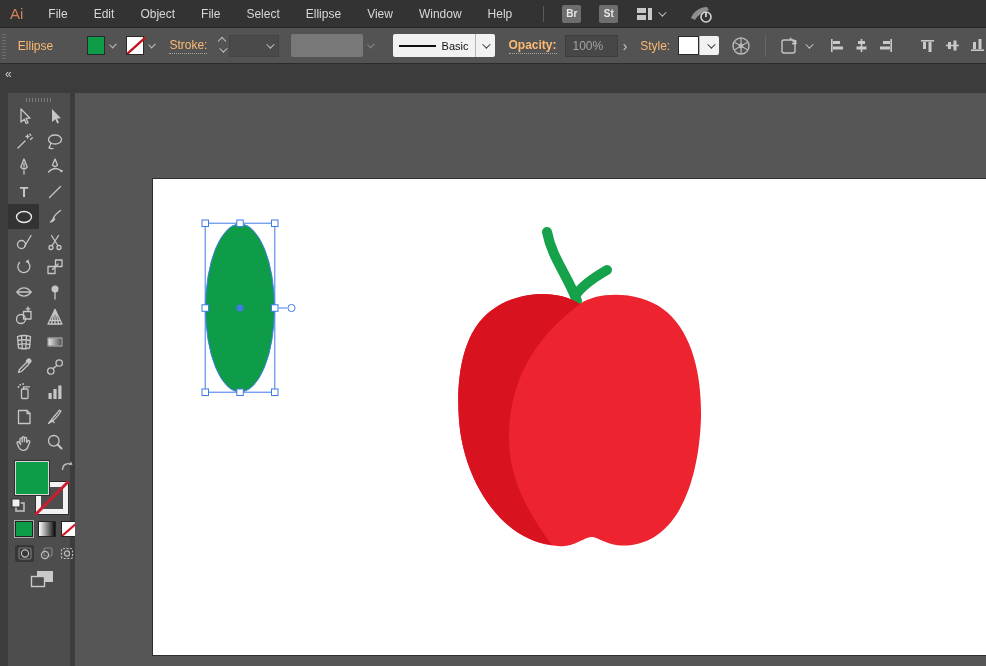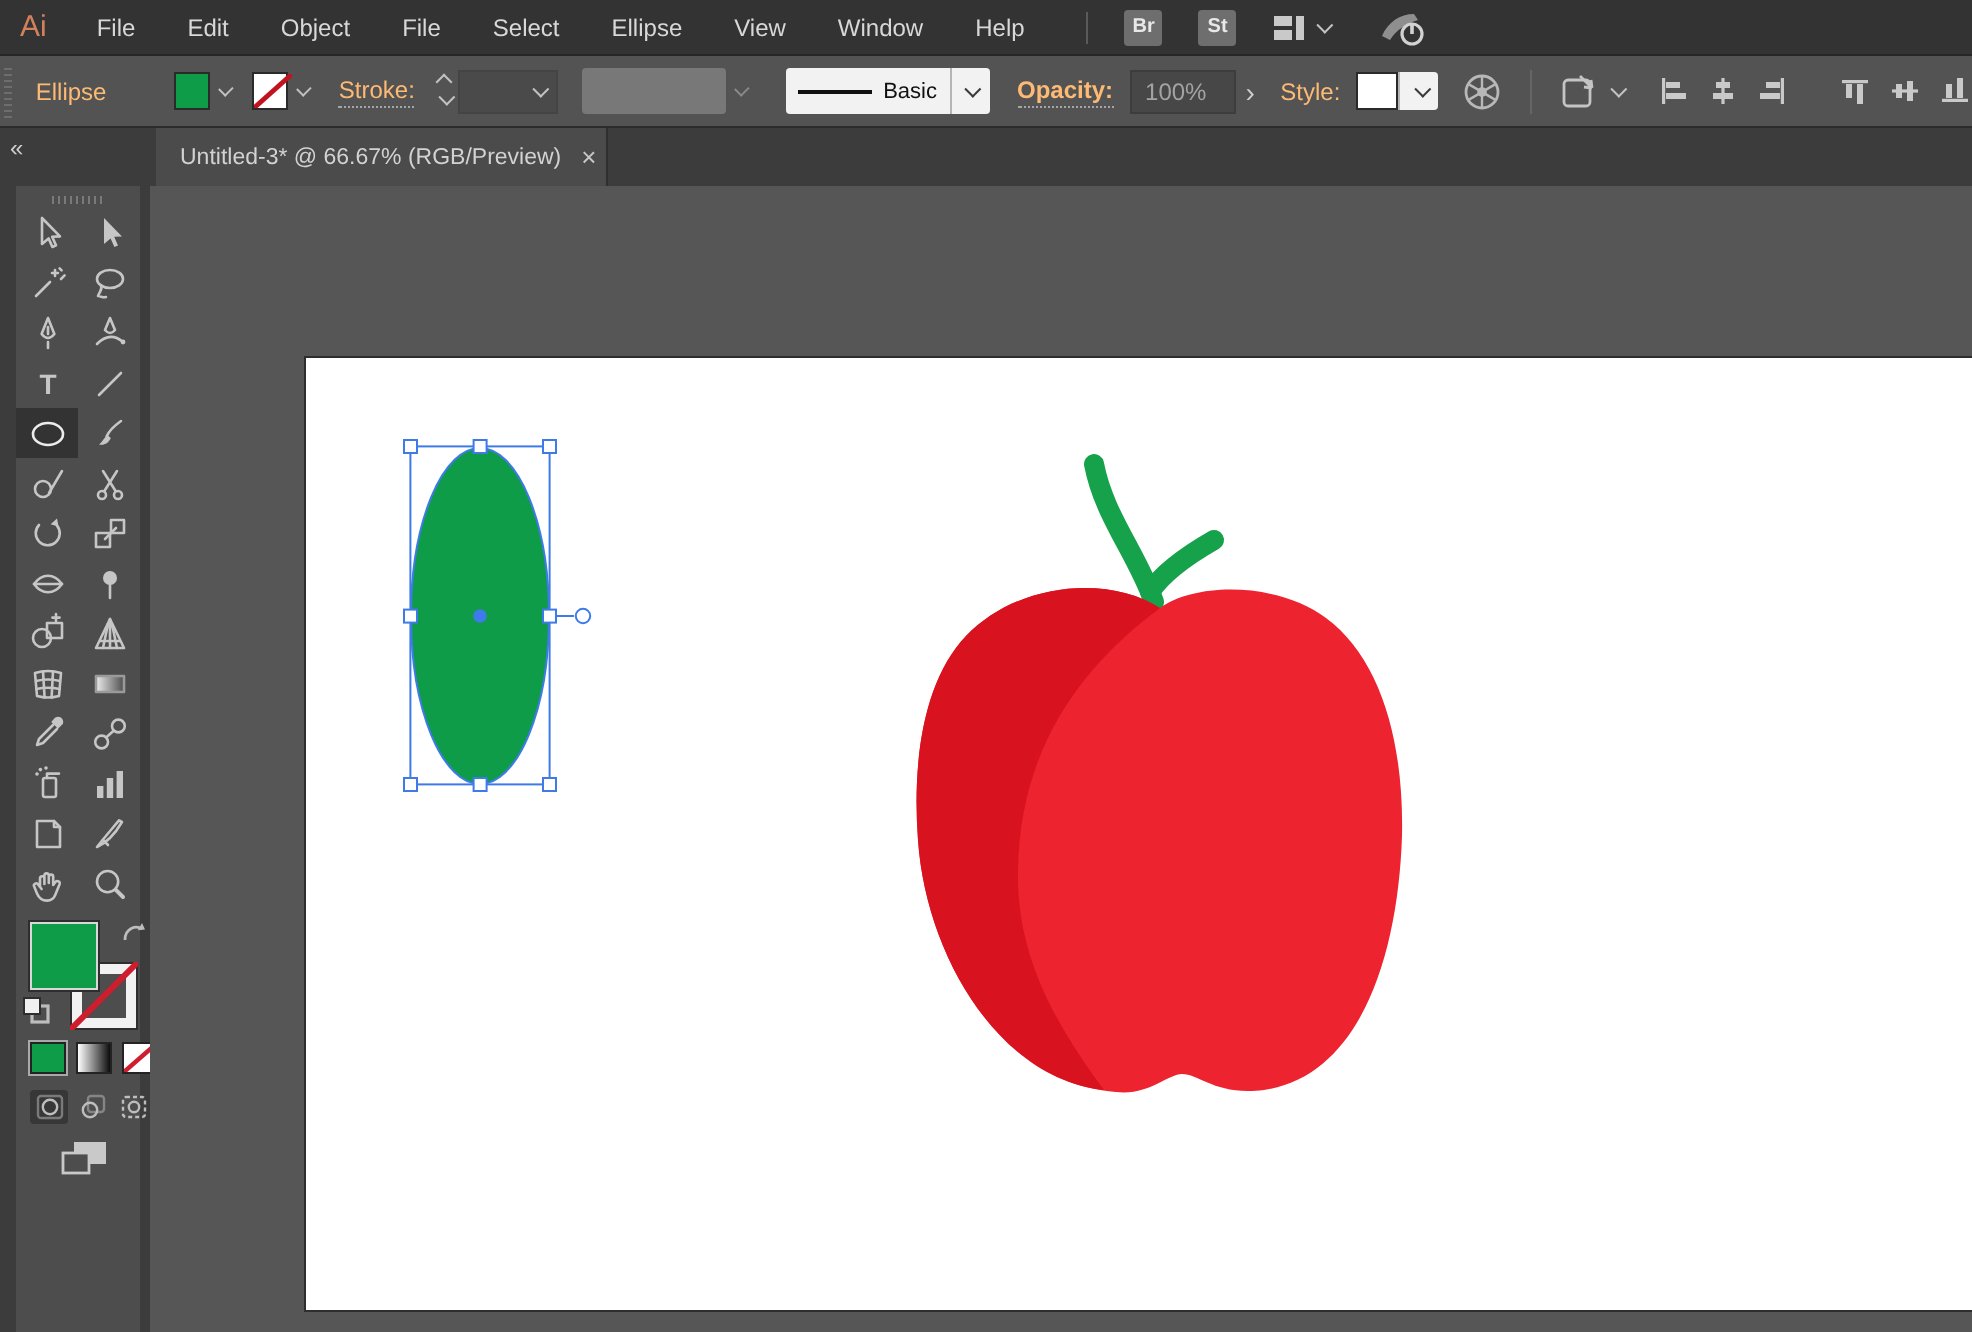--- a/index.html
+++ b/index.html
@@ -214,24 +214,20 @@
       <svg width="17" height="17">
         <rect x="2" y="12.4" width="13" height="1.6" fill="#c9c9c9"></rect>
           <rect x="4" y="5" width="3" height="7" fill="#c9c9c9"></rect>
           <rect x="9.5" y="2" width="3" height="10" fill="#c9c9c9"></rect>
       </svg>
     </div>
   </div>
 
   <div class="tabrow">
     <span class="collapse">«</span>
-    <div class="doc-tab">
-      <span class="title">Untitled-3* @ 66.67% (RGB/Preview)</span>
-      <span class="close">×</span>
-    </div>
   </div>
 
   <div class="main">
 
     <div class="toolbar">
       <div class="toolpanel">
         <div class="grip-h"></div>
         <div class="toolgrid">
           <div class="tool">
               <svg width="22" height="22">

